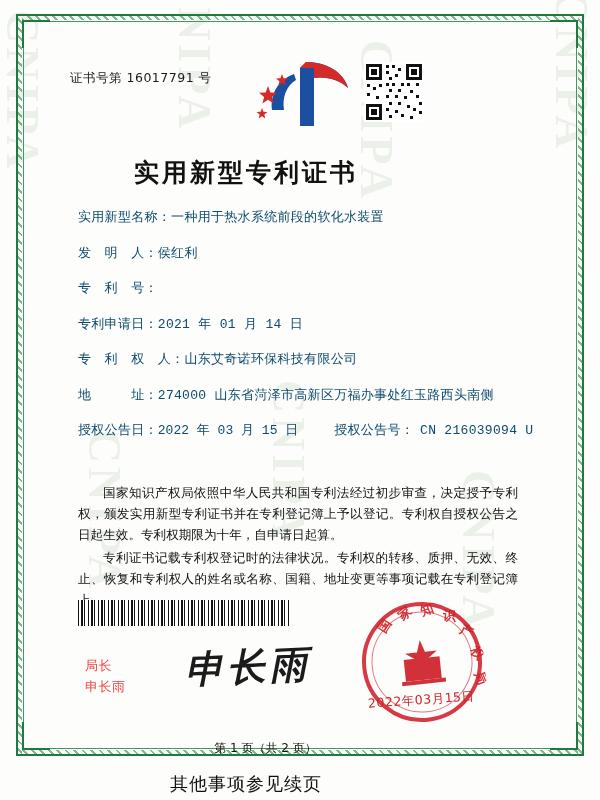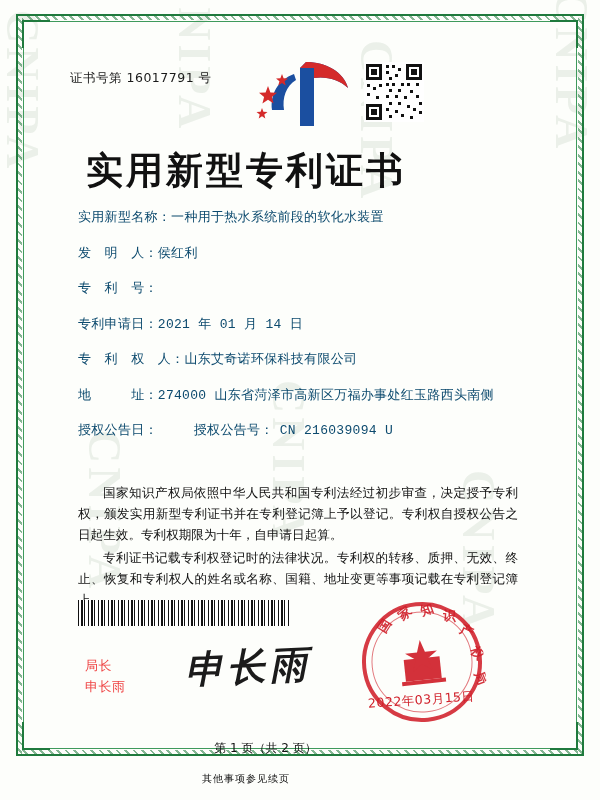--- a/index.html
+++ b/index.html
@@ -124,25 +124,25 @@
   
   .qr {
     position: absolute;
     right: 68px; top: 62px;
     width: 60px; height: 60px;
   }
 
   
   .title {
     position: absolute;
-    left: 0; right: 0; top: 146px;
+    left: 0; right: 0; top: 156px;
     text-align: center;
     font-family: "DejaVu Serif", "Liberation Serif", serif;
     font-weight: bold;
-    font-size: 37px;
+    font-size: 25px;
     letter-spacing: 3px;
     color: #111;
   }
 
   
   .fields {
     position: absolute;
     left: 78px; top: 208px;
     width: 452px;
     font-size: 13px;
@@ -244,21 +244,21 @@
     left: 0; right: 0; top: 740px;
     text-align: center;
     font-size: 12px;
     color: #111;
     padding-left: 39px;
   }
   .footer-note {
     position: absolute;
     left: 0; right: 0; top: 772px;
     text-align: center;
-    font-size: 10px;
+    font-size: 18px;
     color: #111;
     letter-spacing: 1px;
   }
 </style>
 </head>
 <body>
 
 <div class="page">
 
   <div class="wm-layer">
@@ -366,20 +366,21 @@
       <div class="row">
         <span class="lbl">专　利　权　人：</span>
         <span class="val">山东艾奇诺环保科技有限公司</span>
       </div>
       <div class="row">
         <span class="lbl">地　　　址：</span>
         <span class="val">274000  山东省菏泽市高新区万福办事处红玉路西头南侧</span>
       </div>
       <div class="row split">
         <span class="lbl">授权公告日：</span>
+        <span>2022 年 03 月 15 日</span>
         <span class="lbl2">授权公告号：</span>
         <span class="val2">CN 216039094 U</span>
       </div>
     </div>
 
     <div class="paras">
       <p>国家知识产权局依照中华人民共和国专利法经过初步审查，决定授予专利权，颁发实用新型专利证书并在专利登记簿上予以登记。专利权自授权公告之日起生效。专利权期限为十年，自申请日起算。</p>
       <p>专利证书记载专利权登记时的法律状况。专利权的转移、质押、无效、终止、恢复和专利权人的姓名或名称、国籍、地址变更等事项记载在专利登记簿上。</p>
     </div>
 

